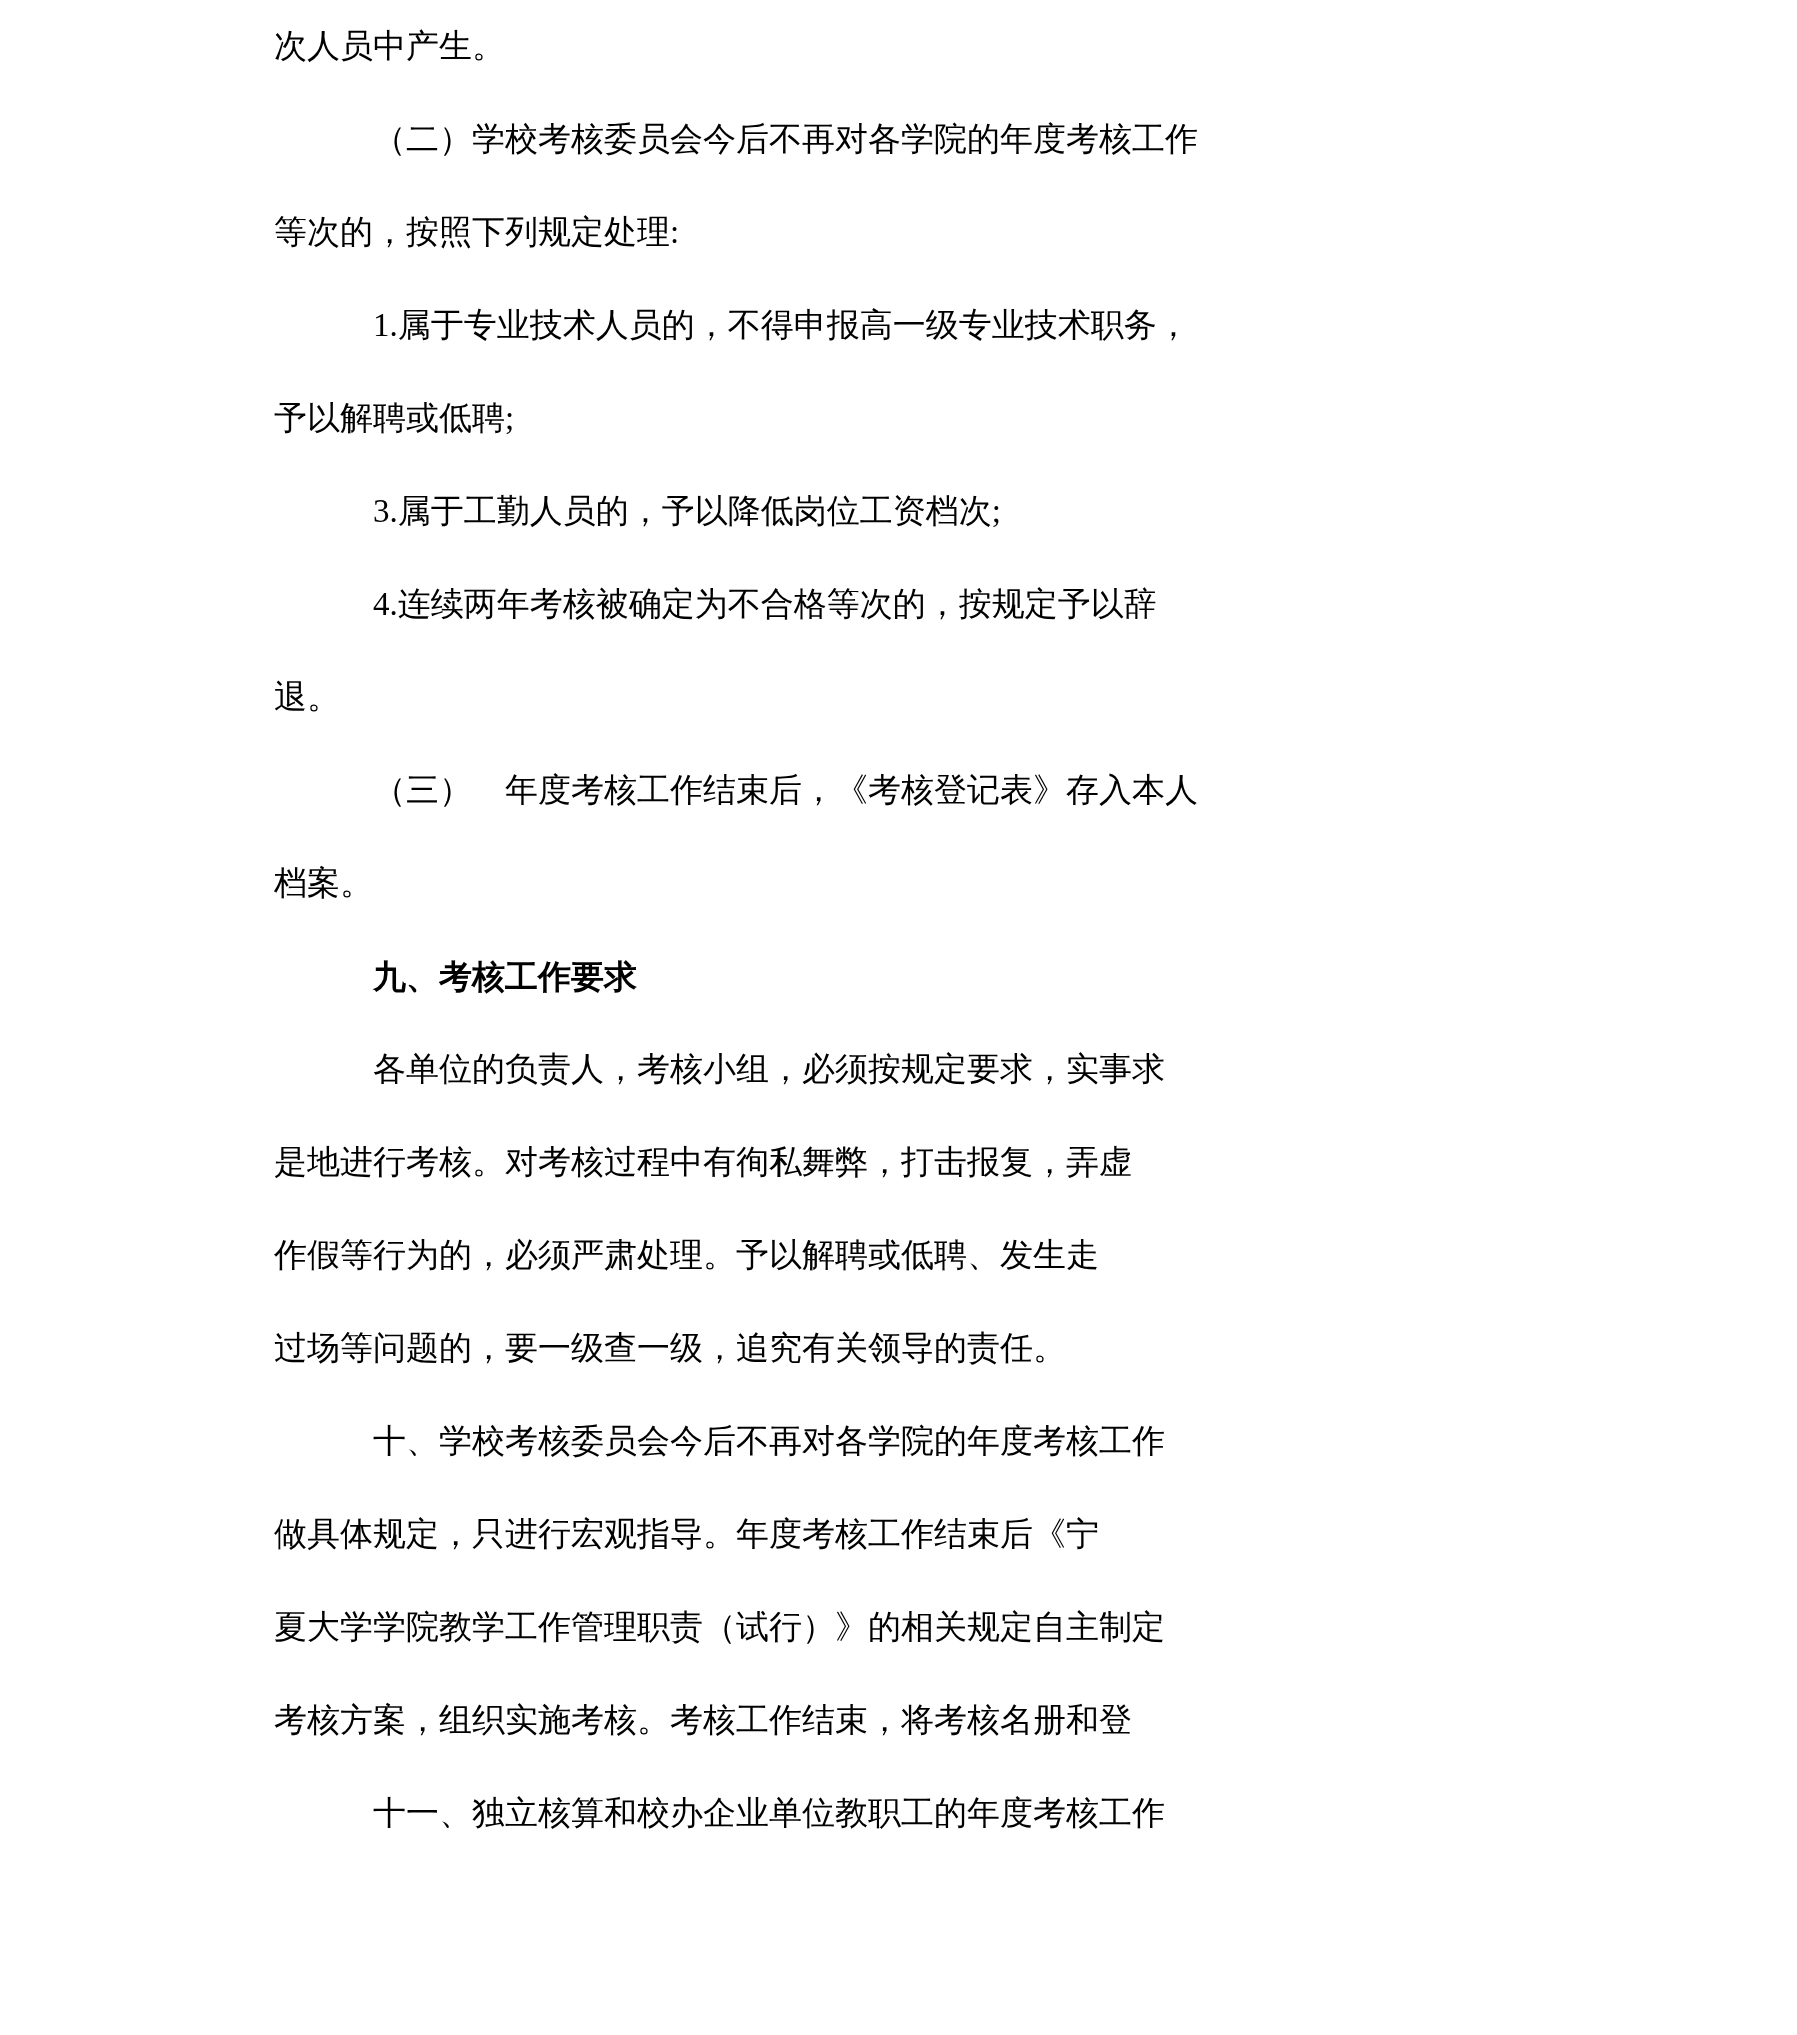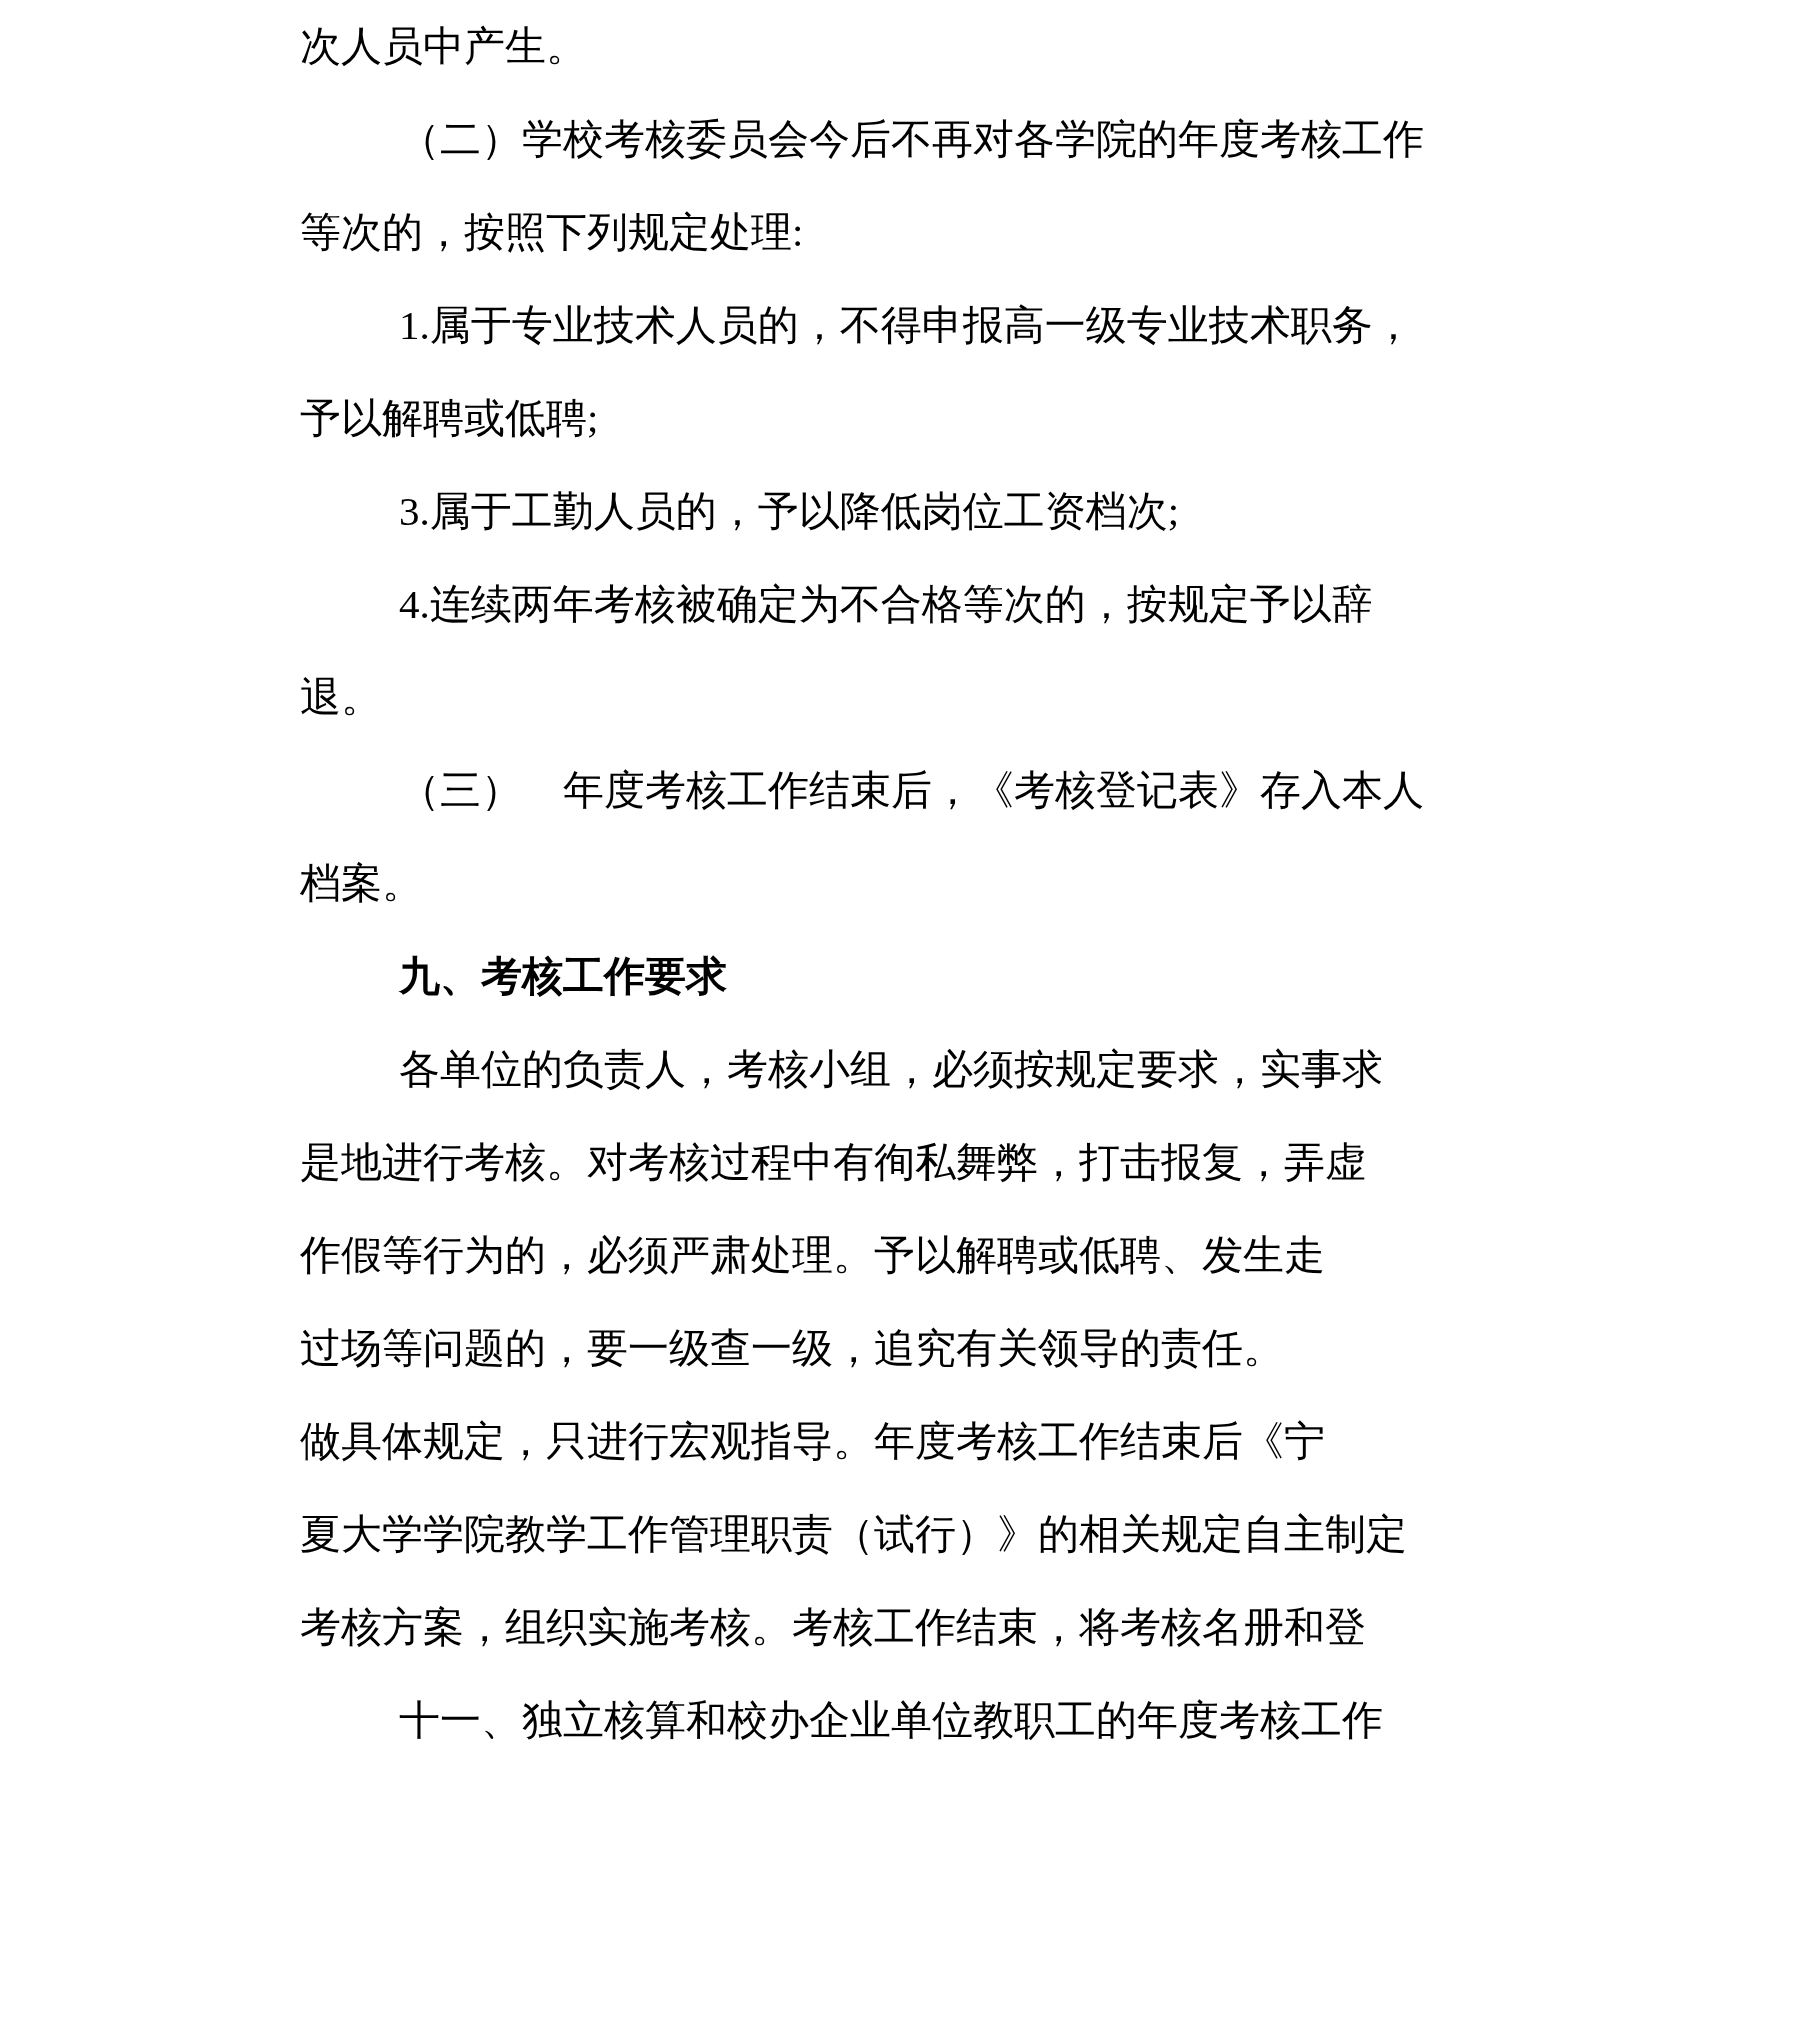--- a/index.html
+++ b/index.html
@@ -16,26 +16,25 @@
   }
   .content {
     position: absolute;
     left: 274px;
     top: 0;
     width: 1286px;
   }
   .line {
     height: 93px;
     line-height: 93px;
-    font-size: 41px;
+    font-size: 33px;
     color: #000000;
     white-space: nowrap;
     letter-spacing: 0;
     font-family: "Liberation Serif", "DejaVu Serif", serif;
-    margin-left: 26px;
   }
   .line.indent {
     padding-left: 99px;
   }
   .line.heading {
     font-family: "Liberation Sans", "DejaVu Sans", sans-serif;
     font-weight: 700;
   }
 </style>
 </head>
@@ -51,19 +50,20 @@
       <div class="line indent">3.属于工勤人员的，予以降低岗位工资档次;</div>
       <div class="line indent">4.连续两年考核被确定为不合格等次的，按规定予以辞</div>
       <div class="line">退。</div>
       <div class="line indent">（三）　年度考核工作结束后，《考核登记表》存入本人</div>
       <div class="line">档案。</div>
       <div class="line indent heading">九、考核工作要求</div>
       <div class="line indent">各单位的负责人，考核小组，必须按规定要求，实事求</div>
       <div class="line">是地进行考核。对考核过程中有徇私舞弊，打击报复，弄虚</div>
       <div class="line">作假等行为的，必须严肃处理。予以解聘或低聘、发生走</div>
       <div class="line">过场等问题的，要一级查一级，追究有关领导的责任。</div>
+      <div class="line indent">十、学校考核委员会今后不再对各学院的年度考核工作</div>
       <div class="line">做具体规定，只进行宏观指导。年度考核工作结束后《宁</div>
       <div class="line">夏大学学院教学工作管理职责（试行）》的相关规定自主制定</div>
       <div class="line">考核方案，组织实施考核。考核工作结束，将考核名册和登</div>
       <div class="line indent">十一、独立核算和校办企业单位教职工的年度考核工作</div>
     </div>
 </div>
 
 
 </body></html>

